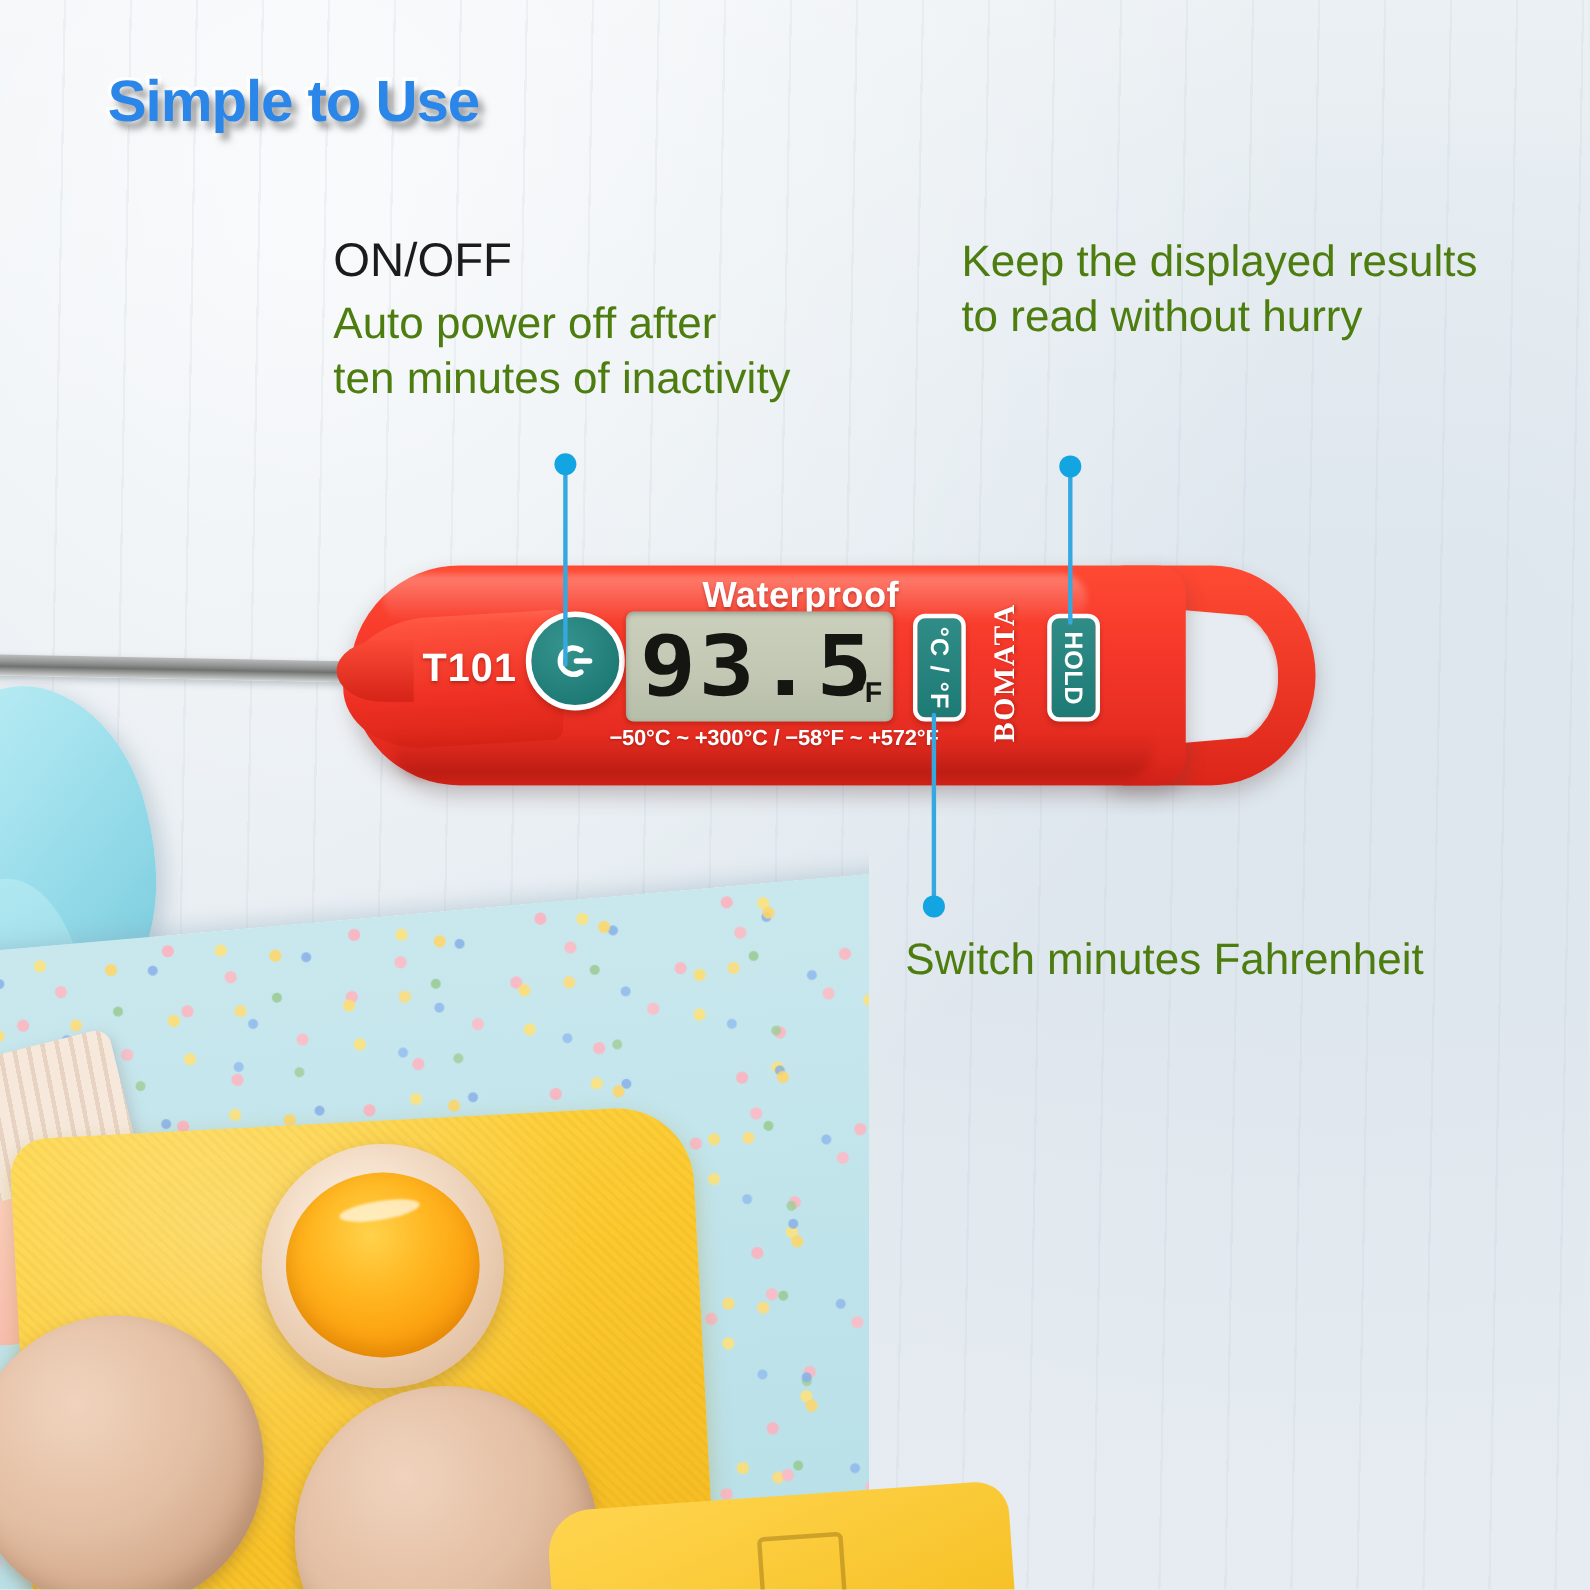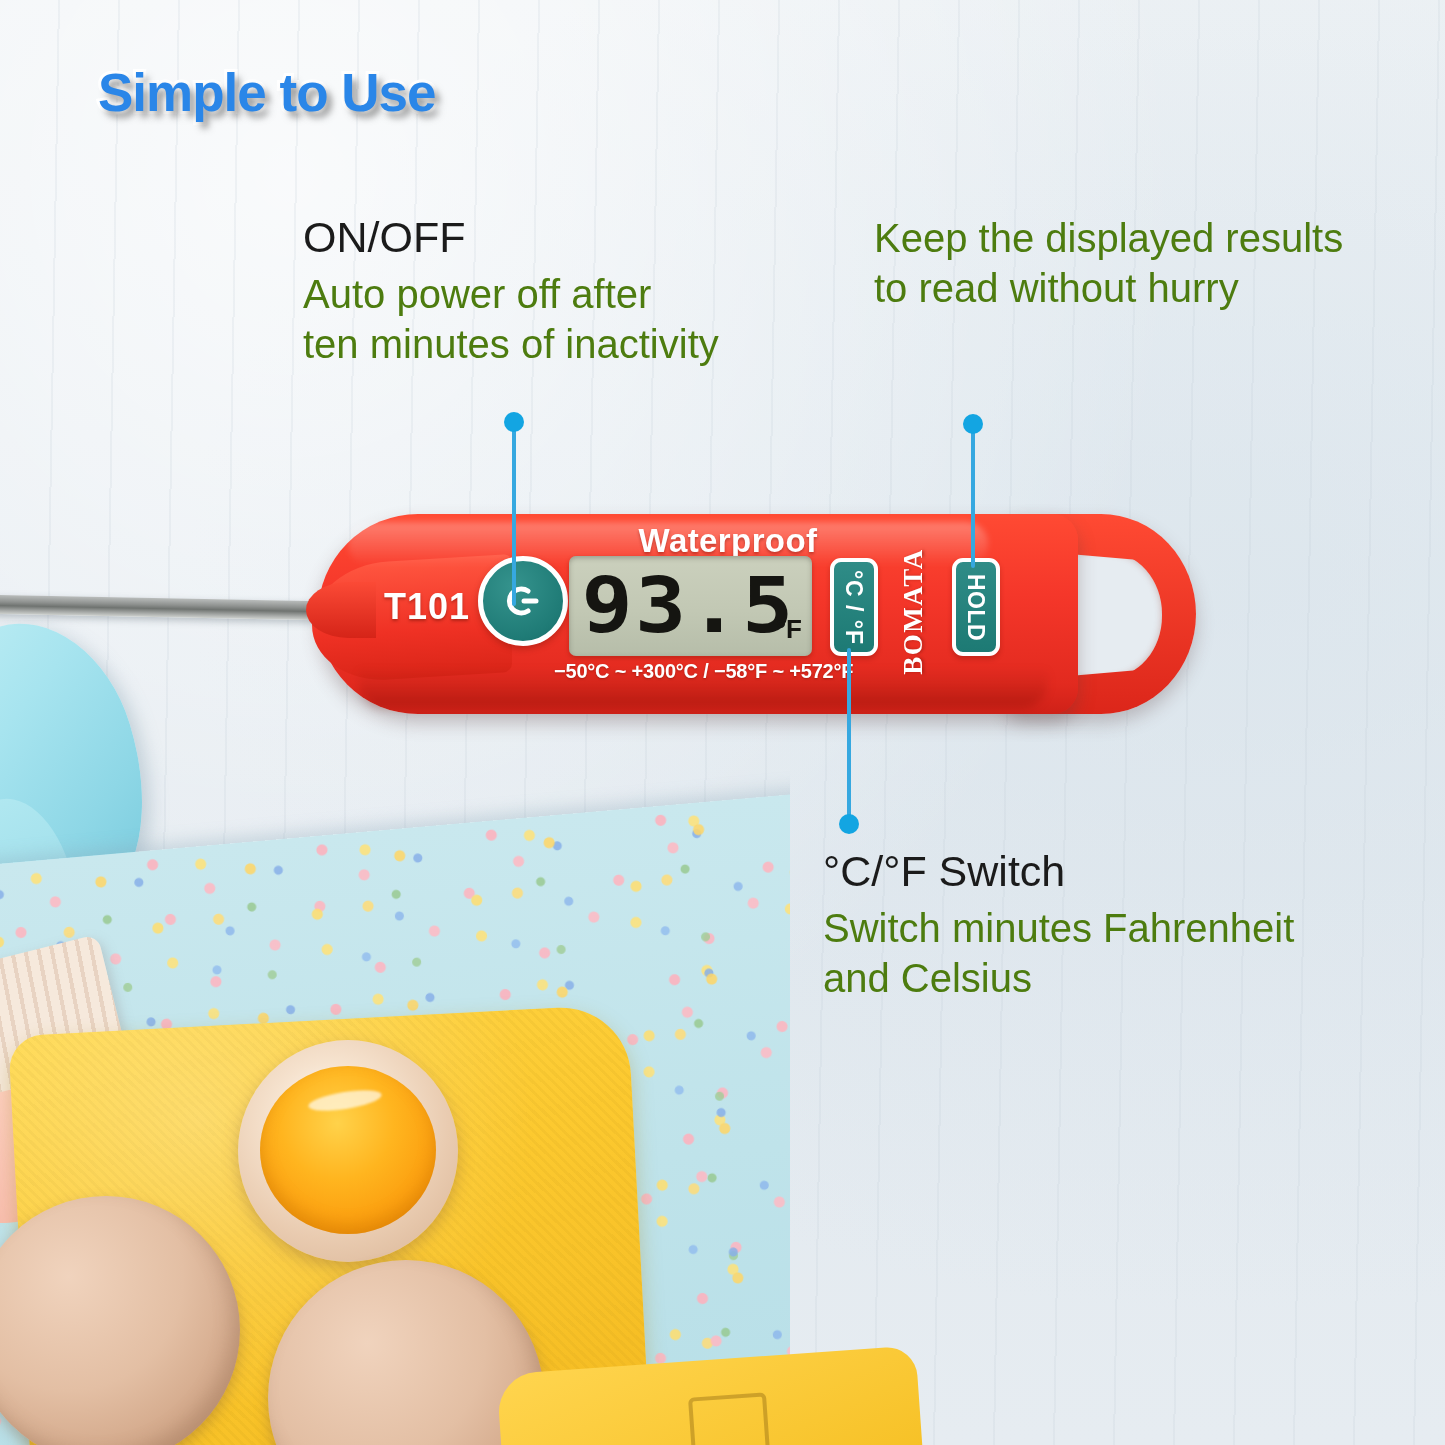--- a/index.html
+++ b/index.html
@@ -407,20 +407,18 @@
   </div>
 
   <div class="callout" id="c-hold">
     <div class="body">
       <div>Keep the displayed results</div>
       <div>to read without hurry</div>
     </div>
   </div>
 
   <div class="callout" id="c-cf">
-    <div class="head">°C/°F Switch</div>
     <div class="body">
       <div>Switch minutes Fahrenheit</div>
-      <div>and Celsius</div>
     </div>
   </div>
 
 </div>
 
 </body></html>

